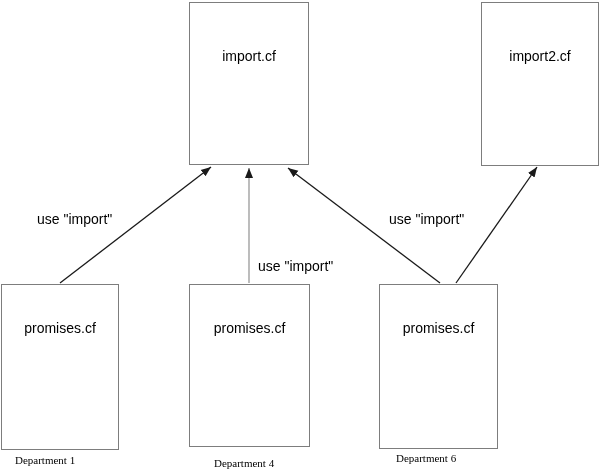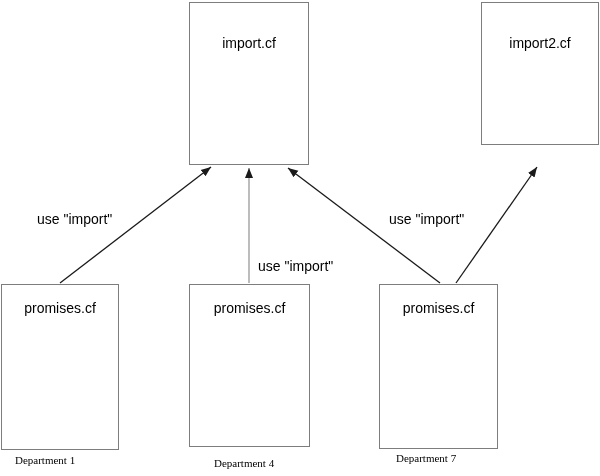--- a/index.html
+++ b/index.html
@@ -26,28 +26,28 @@
     box-sizing: border-box;
     border: 1px solid #7d7d7d;
     background: #ffffff;
     text-align: center;
     font-family: "Liberation Sans", sans-serif;
     font-size: 14px;
     color: #000000;
   }
   .box .lbl {
     display: block;
-    margin-top: 32px;
+    margin-top: 45px;
     white-space: nowrap;
   }
   .box.low .lbl {
-    margin-top: 15px;
+    margin-top: 35px;
   }
   #box-import   { left: 189px; top: 2px;   width: 120px; height: 163px; }
-  #box-import2  { left: 481px; top: 2px;   width: 118px; height: 143px; }
+  #box-import2  { left: 481px; top: 2px;   width: 118px; height: 164px; }
   #box-prom1    { left: 1px;   top: 284px; width: 118px; height: 166px; }
   #box-prom2    { left: 189px; top: 284px; width: 121px; height: 163px; }
   #box-prom3    { left: 379px; top: 284px; width: 119px; height: 165px; }
   .edge-label {
     position: absolute;
     font-family: "Liberation Sans", sans-serif;
     font-size: 14px;
     color: #000000;
     white-space: nowrap;
   }
@@ -113,15 +113,15 @@
   <div class="edge-label" id="edge-label-left">use "import"</div>
 
   <div class="edge-label" id="edge-label-middle">use "import"</div>
 
   <div class="edge-label" id="edge-label-right">use "import"</div>
 
   <div class="dept-label" id="dept-label-1">Department 1</div>
 
   <div class="dept-label" id="dept-label-2">Department 4</div>
 
-  <div class="dept-label" id="dept-label-3">Department 7</div>
+  <div class="dept-label" id="dept-label-3">Department 6</div>
 
 </div>
 
 </body></html>

